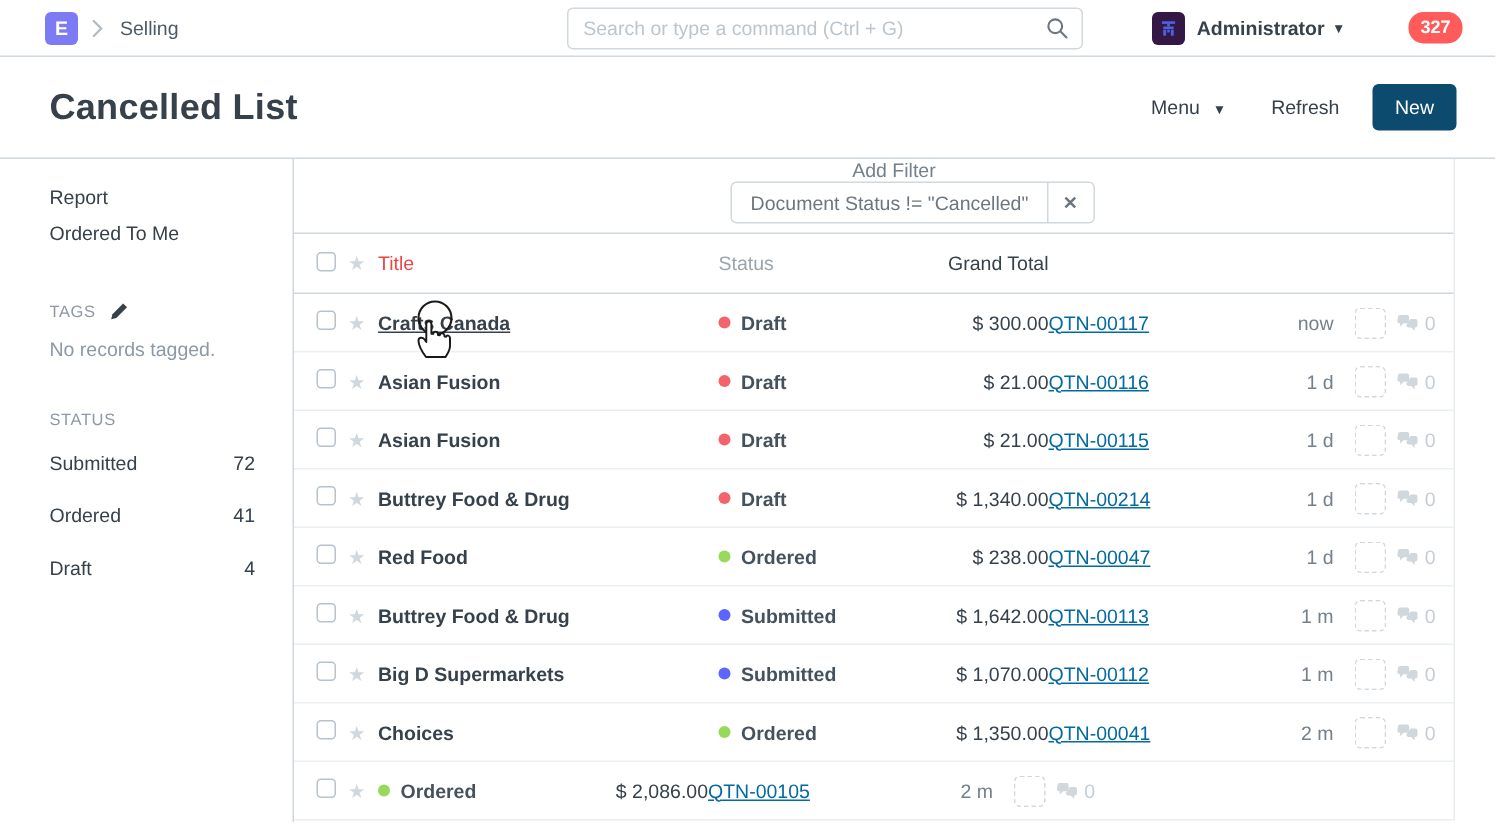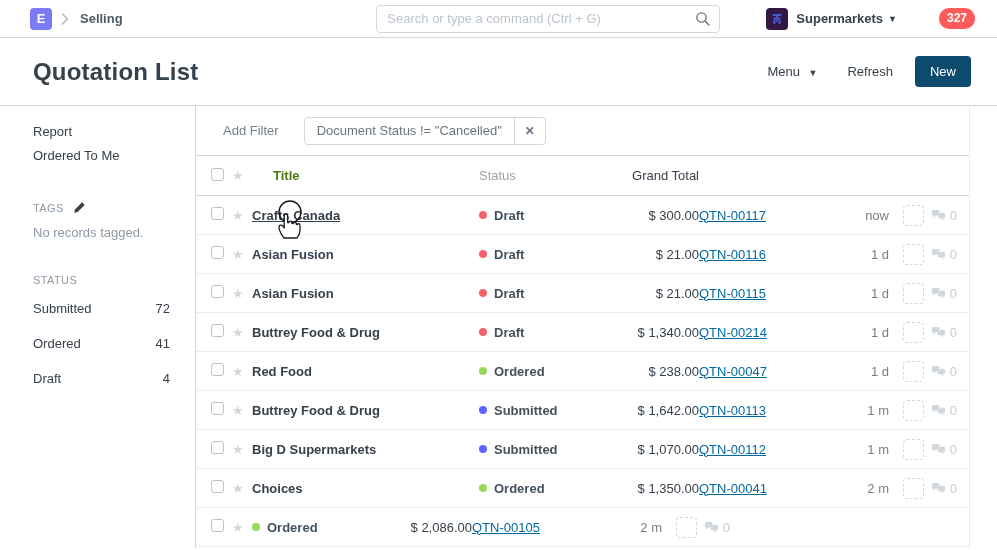--- a/index.html
+++ b/index.html
@@ -27,21 +27,21 @@
     width: 22px; height: 22px;
     background: #7d7bf4;
     border-radius: 4px;
     color: #fff;
     font-weight: bold;
     font-size: 13px;
     display: flex; align-items: center; justify-content: center;
     cursor: pointer;
   }
   .crumb-sep { margin: 0 11px 0 9px; display: flex; align-items: center; }
-  .crumb { font-weight: bold; font-size: 13px; color: #4c5a67; }
+  .crumb { font-weight: normal; font-size: 13px; color: #4c5a67; }
   .search-wrap { position: relative; width: 344px; margin-left: auto; }
   .search-wrap input {
     width: 100%; height: 28px;
     border: 1px solid #d1d8dd;
     border-radius: 4px;
     padding: 0 32px 0 10px;
     font-size: 13px;
     font-family: "Liberation Sans", sans-serif;
     color: #36414c;
     outline: none;
@@ -125,20 +125,21 @@
 
   
   .main { flex: 1; }
   .list-wrap { width: 774px; border-right: 1px solid #e8ecef; }
   .filter-row {
     height: 50px;
     display: flex;
     align-items: center;
     padding-left: 27px;
     border-bottom: 1px solid #d1d8dd;
+    flex-direction: column;
   }
   .add-filter { color: #74808b; cursor: pointer; }
   .filter-chip {
     display: flex;
     align-items: stretch;
     margin-left: 25px;
     border: 1px solid #d1d8dd;
     border-radius: 4px;
     height: 28px;
     background: #fff;
@@ -238,29 +239,29 @@
         <g fill="#4f61e0">
           <rect x="3" y="2.5" width="10" height="2"></rect>
           <rect x="7" y="4.5" width="2" height="2"></rect>
           <rect x="4" y="6.5" width="8" height="2"></rect>
           <rect x="4" y="9" width="2.2" height="4.5"></rect>
           <rect x="9.8" y="9" width="2.2" height="4.5"></rect>
           <rect x="7" y="9" width="2" height="2"></rect>
         </g>
       </svg>
     </span>
-    <span class="user-name">Supermarkets</span>
+    <span class="user-name">Administrator</span>
     <span class="caret">▼</span>
   </div>
 
   <div class="notif-badge" style="background: rgb(255, 91, 91);">327</div>
 </div>
 
 <div class="page-head">
-  <h1 class="page-title">Quotation List</h1>
+  <h1 class="page-title">Cancelled List</h1>
   <div class="page-actions">
     <span class="menu-btn"><span>Menu</span> <span class="caret">▼</span></span>
     <span class="refresh-btn">Refresh</span>
     <button class="btn-primary" style="background: #0c4a6e;">New</button>
   </div>
 </div>
 
 <div class="content">
 
   <div class="sidebar">
@@ -300,21 +301,21 @@
         <span class="add-filter">Add Filter</span>
         <div class="filter-chip">
           <span class="chip-label">Document Status != "Cancelled"</span>
           <span class="chip-x">✕</span>
         </div>
       </div>
 
       <div class="list-header">
         <span class="col-check"><span class="checkbox"></span></span>
         <span class="col-star">★</span>
-        <span class="col-title" style="font-weight:bold;color:#4d7c0f;margin-left:21px;">Title</span>
+        <span class="col-title" style="font-weight:normal;color:#ef4444;">Title</span>
         <span class="col-status">Status</span>
         <span class="col-total">Grand Total</span>
         <span class="col-name"></span>
         <span class="col-time"></span>
         <span class="col-assign"></span>
         <span class="col-comment"></span>
       </div>
 
       <div id="list-rows">
   <div class="list-row">

